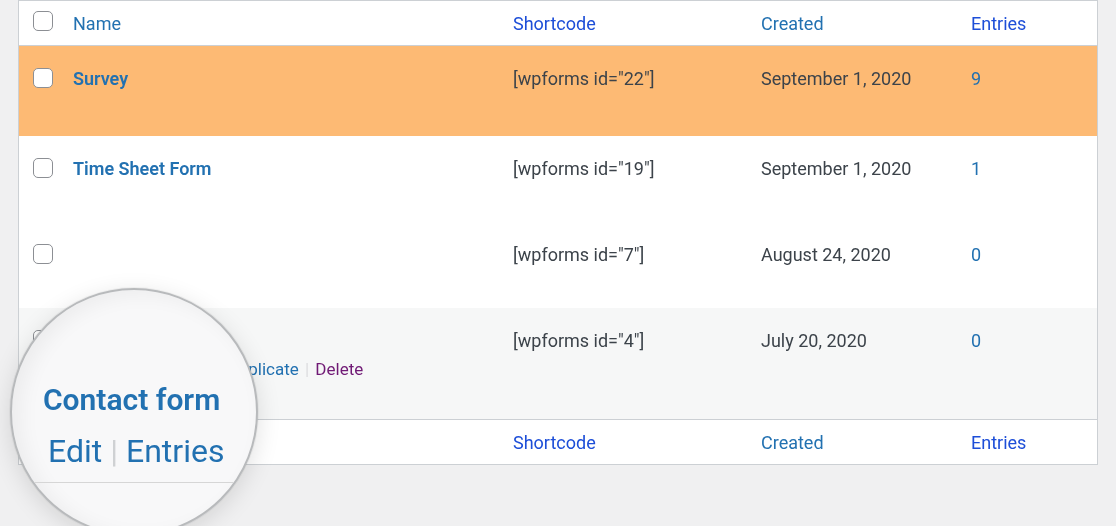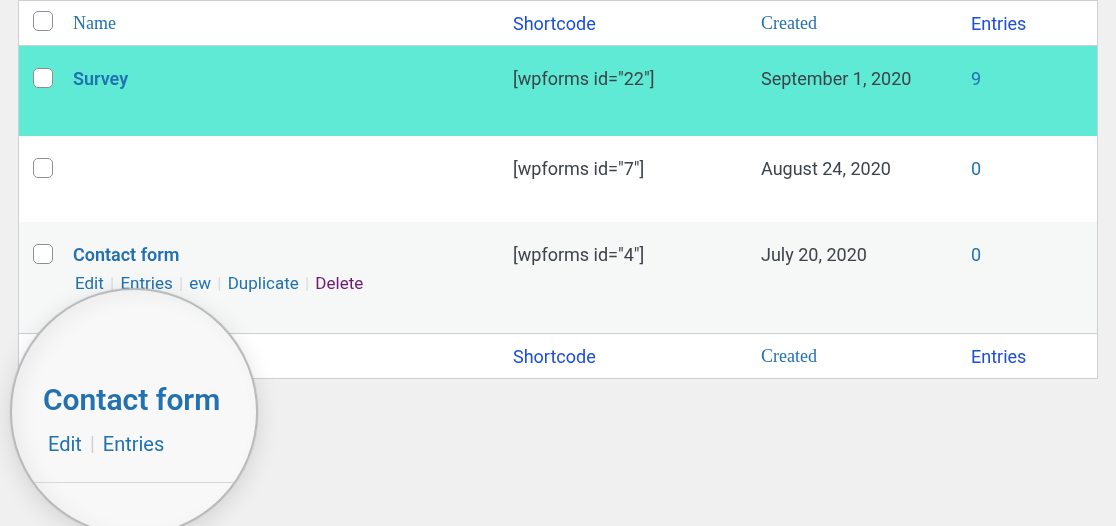--- a/index.html
+++ b/index.html
@@ -32,28 +32,27 @@
     }
     tfoot th { border-bottom: 0; border-top: 1px solid #ccd0d4; }
     .col-check { width: 46px; padding-left: 14px; }
     .col-name { width: 440px; }
     .col-short { width: 248px; }
     .col-created { width: 210px; }
     .col-entries { width: auto; }
     .sortable {
       color: #2271b1;
       cursor: pointer;
-      font-family: Liberation Serif, serif;
     }
     tbody td {
       padding: 18px 8px;
       vertical-align: top;
       font-size: 18px;
     }
-    tbody tr:first-child { background: #5eead4; }
+    tbody tr:first-child { background: #fdba74; }
     tbody tr:first-child td { padding-top: 22px; padding-bottom: 44px; }
     tbody tr:not(:first-child) td { padding-top: 22px; padding-bottom: 40px; }
     .row-hover { background: #f6f7f7; }
     .row-hover td { padding-top: 22px; padding-bottom: 18px; }
     .form-name {
       color: #2271b1;
       font-weight: 600;
       text-decoration: none;
     }
     .shortcode-txt { color: #3c434a; }
@@ -101,21 +100,21 @@
       top: 92px;
       font-size: 30px;
       font-weight: 600;
       color: #2271b1;
       white-space: nowrap;
     }
     .lens-actions {
       position: absolute;
       left: 36px;
       top: 142px;
-      font-size: 20px;
+      font-size: 32px;
       white-space: nowrap;
     }
     .lens-actions a { color: #2271b1; text-decoration: none; }
     .lens-actions .sep { color: #cfd1d3; padding: 0 8px; }
     .lens-divider {
       position: absolute;
       left: 0; right: 0;
       top: 192px;
       height: 1px;
       background: #d6d6d6;
@@ -137,20 +136,27 @@
       <th class="col-entries">Entries</th>
     </tr>
   </thead>
   <tbody>
     <tr>
       <td class="col-check"><span class="checkbox"></span></td>
       <td><a href="#" class="form-name">Survey</a></td>
       <td class="shortcode-txt">[wpforms id="22"]</td>
       <td class="created-txt">September 1, 2020</td>
       <td><a href="#" class="entries-link">9</a></td>
+    </tr>
+    <tr>
+      <td class="col-check"><span class="checkbox"></span></td>
+      <td><a href="#" class="form-name">Time Sheet Form</a></td>
+      <td class="shortcode-txt">[wpforms id="19"]</td>
+      <td class="created-txt">September 1, 2020</td>
+      <td><a href="#" class="entries-link">1</a></td>
     </tr>
     <tr>
       <td class="col-check"><span class="checkbox"></span></td>
       <td><a href="#" class="form-name"></a></td>
       <td class="shortcode-txt">[wpforms id="7"]</td>
       <td class="created-txt">August 24, 2020</td>
       <td><a href="#" class="entries-link">0</a></td>
     </tr>
     <tr class="row-hover">
       <td class="col-check"><span class="checkbox"></span></td>

